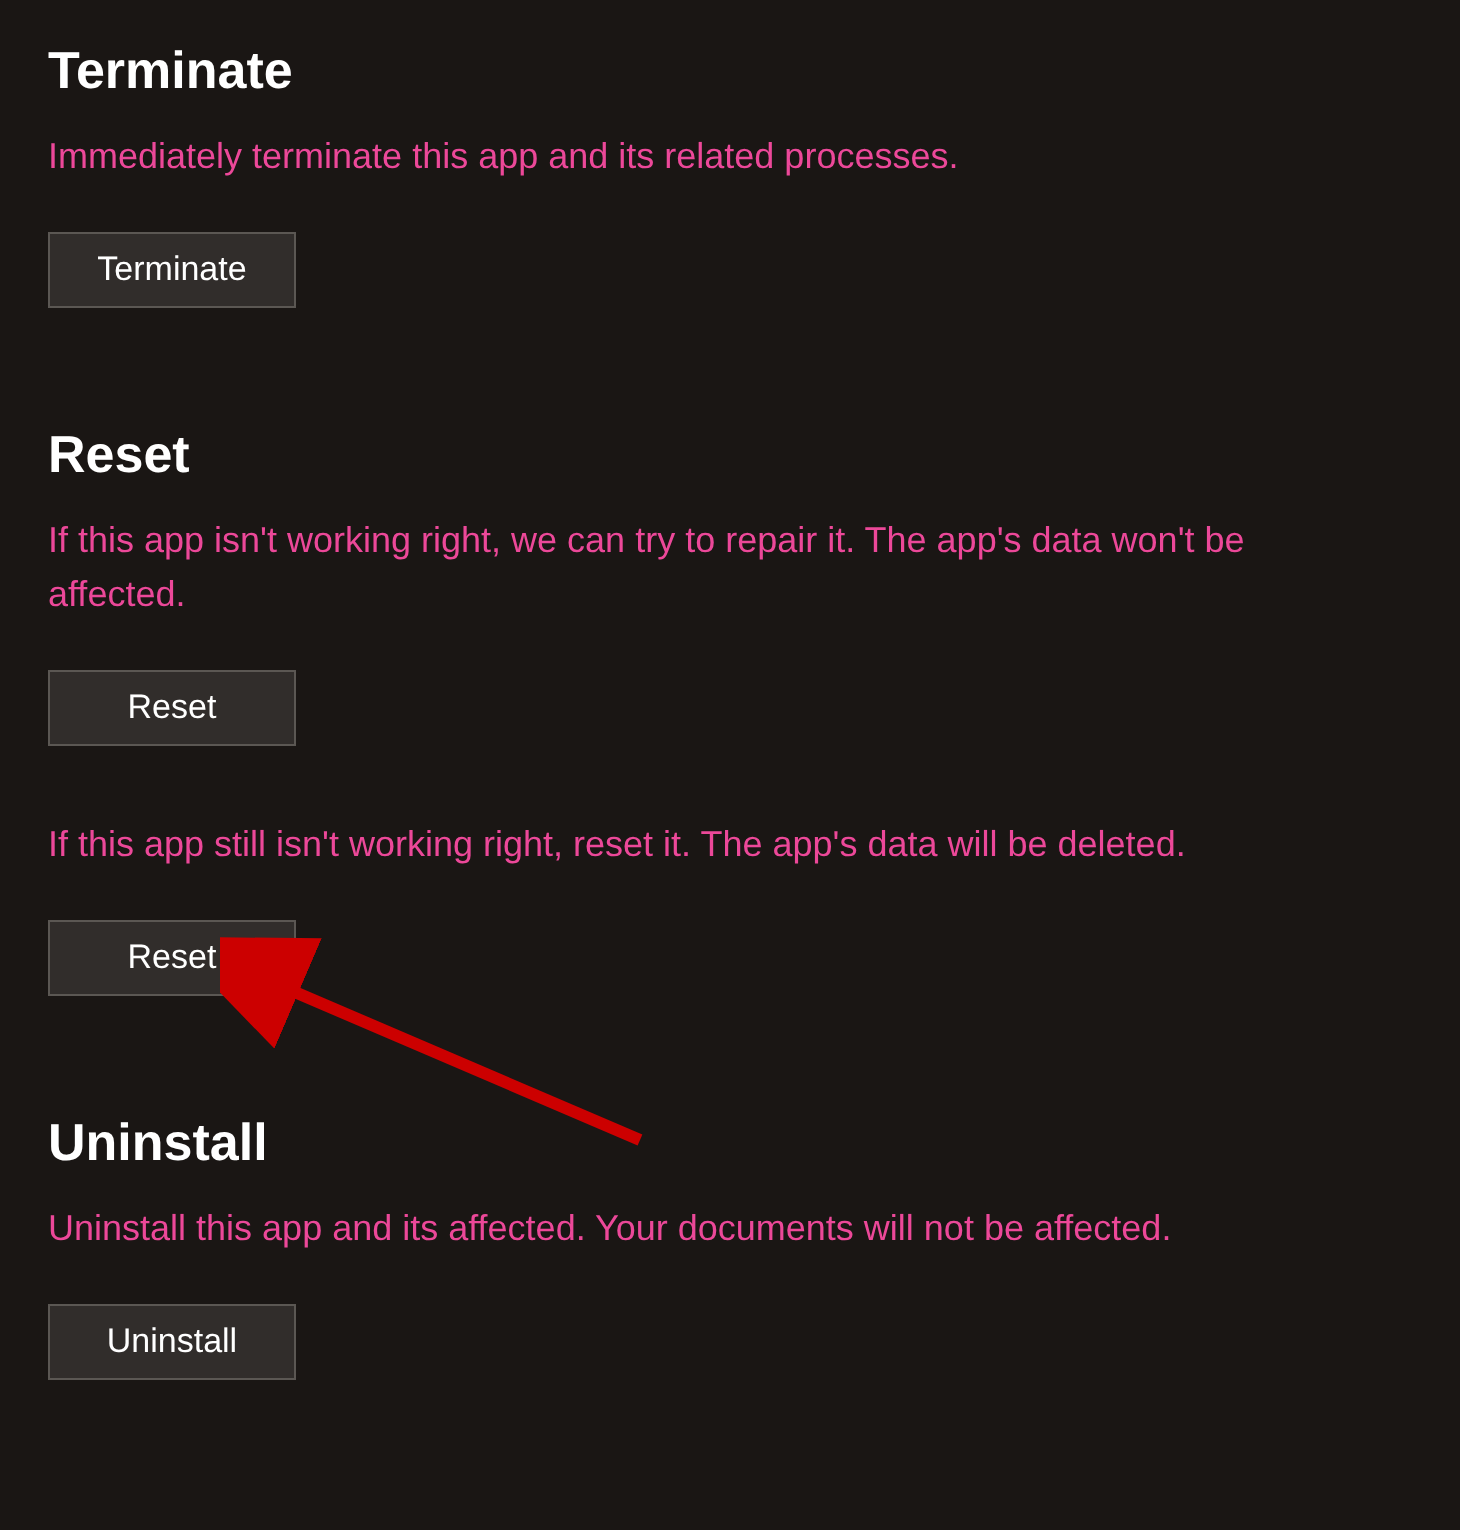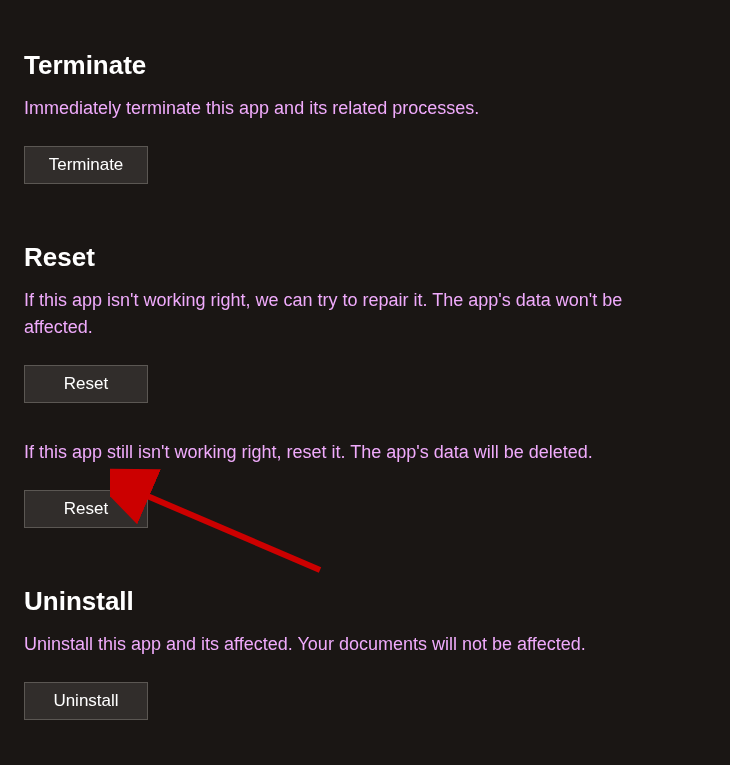--- a/index.html
+++ b/index.html
@@ -12,32 +12,31 @@
       height: 765px;
       background: #1a1614;
       color: #ffffff;
       font-family: "Segoe UI", -apple-system, sans-serif;
       padding: 20px 24px;
       position: relative;
       overflow: hidden;
     }
     .section {
       margin-bottom: 58px;
-      margin-top: 30px;
     }
     .section-heading {
       font-size: 26px;
       font-weight: 600;
       color: #ffffff;
       margin-bottom: 14px;
     }
     .section-description {
       font-size: 18px;
       font-weight: 400;
-      color: #f0abfc;
+      color: #ec4899;
       line-height: 1.5;
       margin-bottom: 24px;
       max-width: 670px;
     }
     .btn {
       display: inline-block;
       background: rgba(70, 65, 62, 0.55);
       border: 1px solid rgba(120, 115, 110, 0.6);
       color: #ffffff;
       font-size: 17px;

